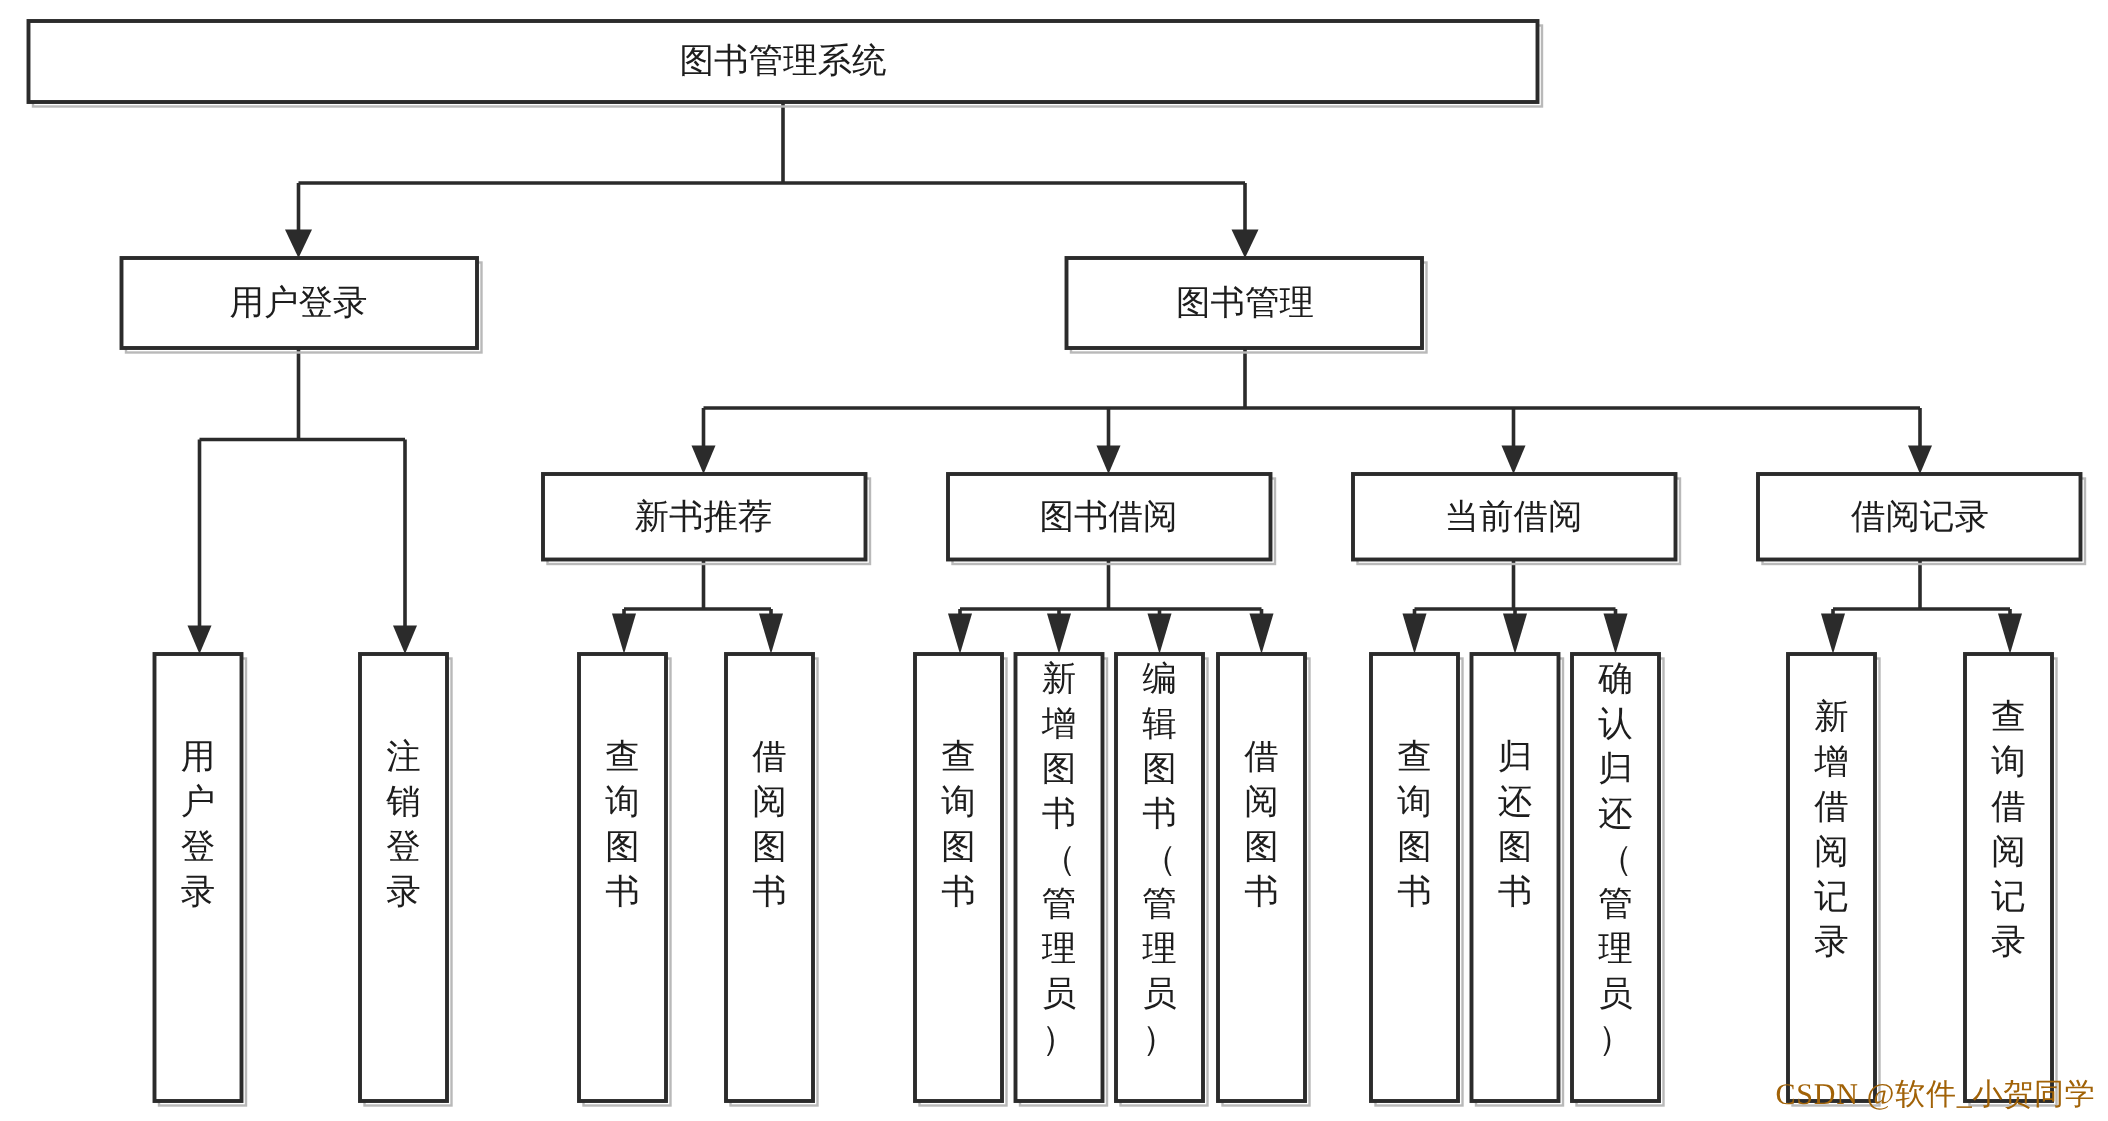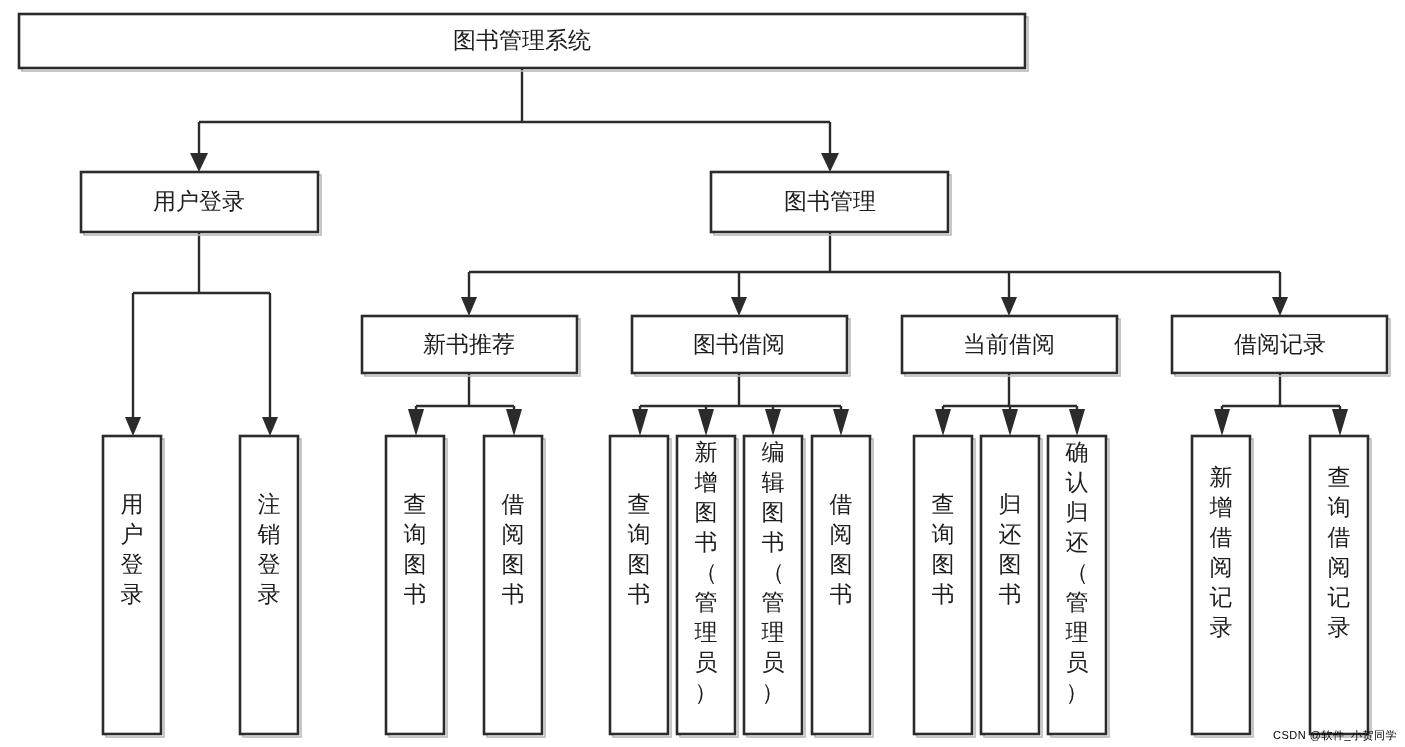--- a/index.html
+++ b/index.html
@@ -56,23 +56,23 @@
   .node-label-v {
     fill: #1d1d1d;
     font-family: "Liberation Sans", "DejaVu Sans", sans-serif;
     font-size: 23px;
     text-anchor: middle;
   }
   .watermark {
     position: absolute;
     right: 8px;
     bottom: 4px;
-    font-family: Liberation Sans, sans-serif;
-    font-size: 11px;
-    color: #000000;
+    font-family: Liberation Serif, serif;
+    font-size: 20px;
+    color: #a16207;
     letter-spacing: 0.5px;
     user-select: none;
     white-space: pre;
   }
 </style>
 </head>
 <body>
 
 <div id="diagram-root">
 

